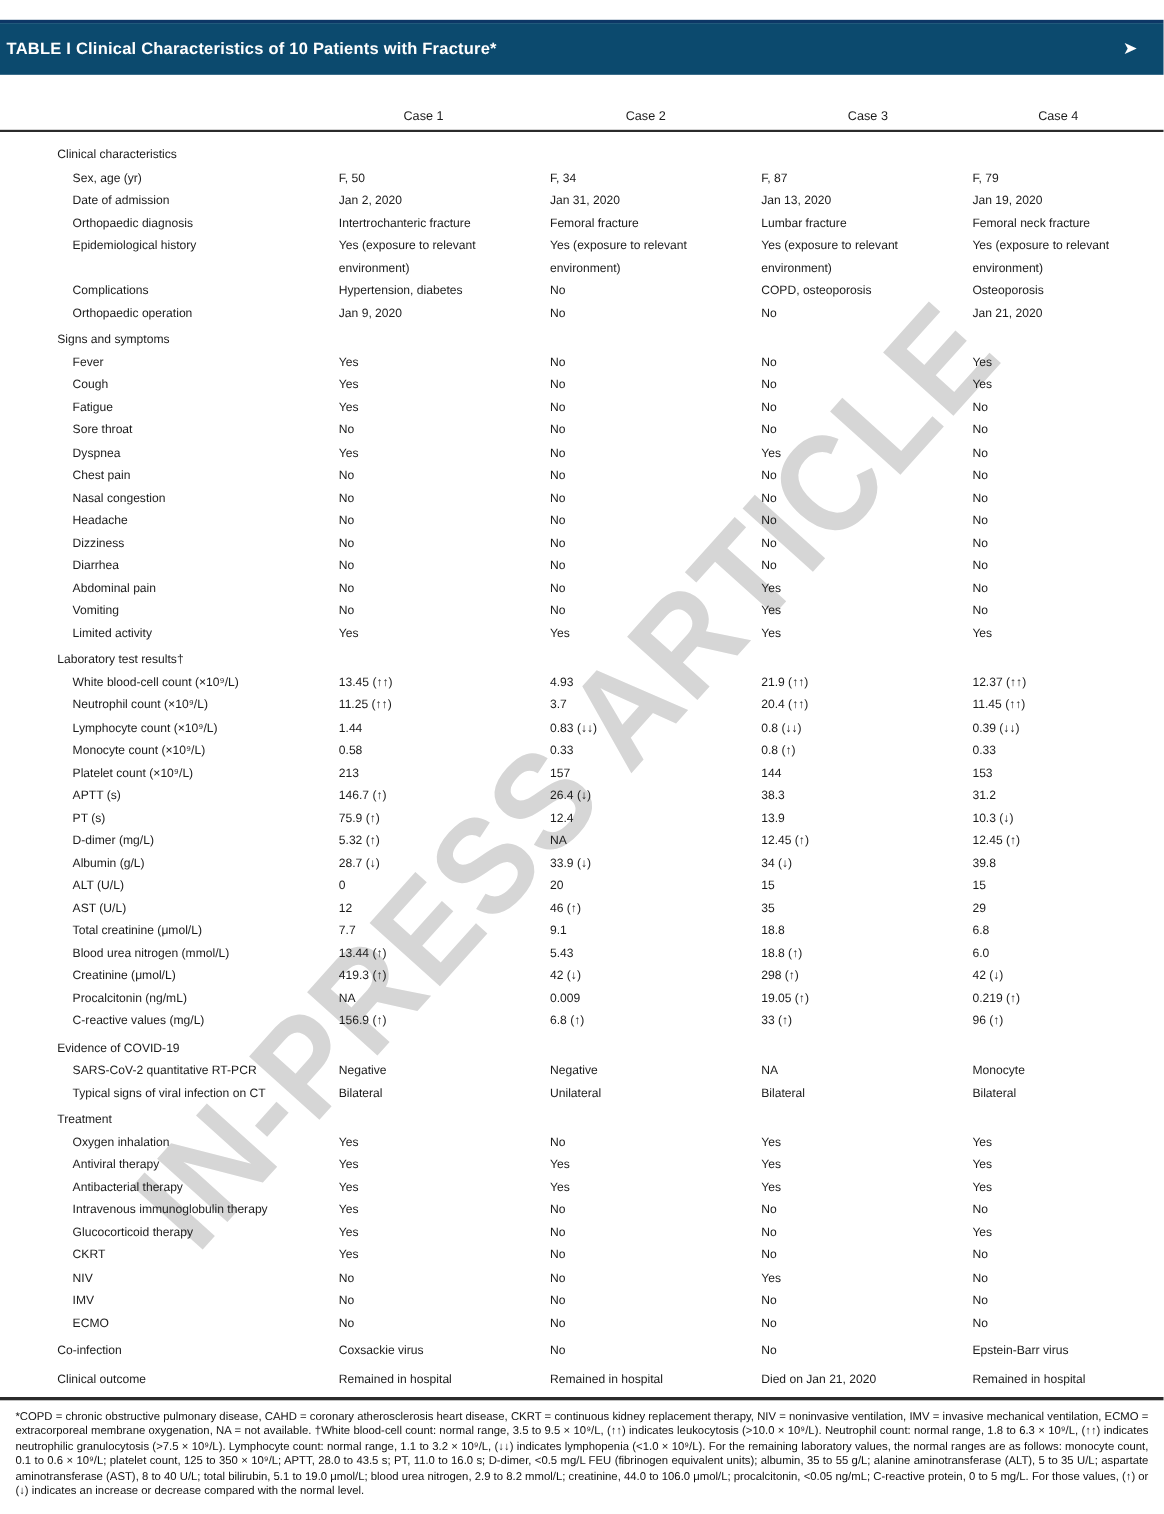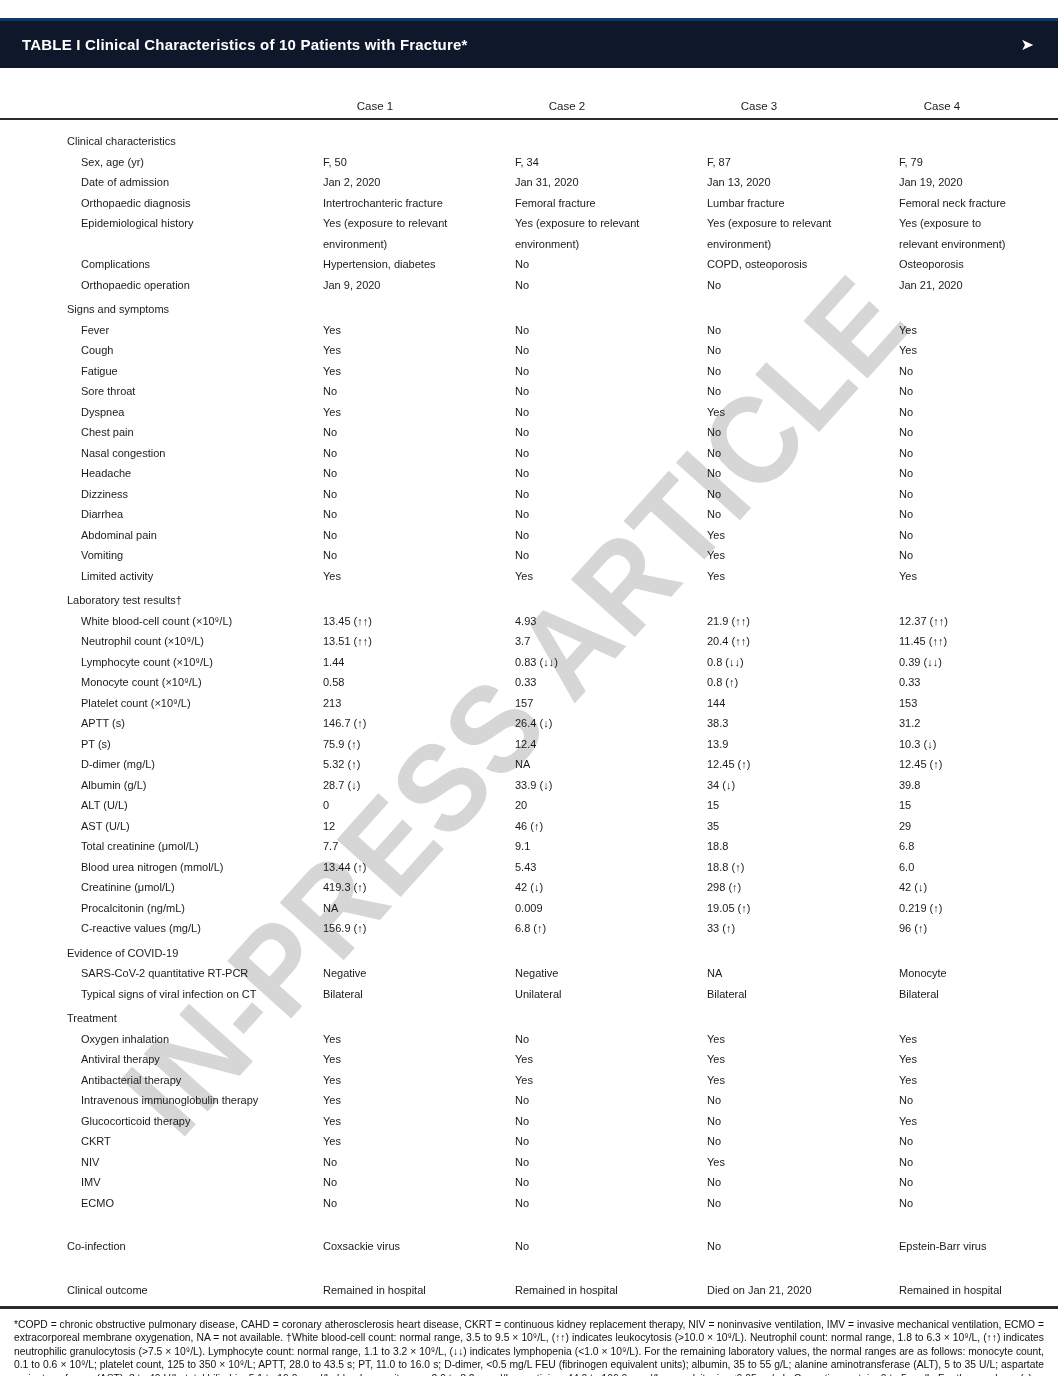--- a/index.html
+++ b/index.html
@@ -7,35 +7,35 @@
   .page{position:relative;width:1058px;height:1376px;overflow:hidden;background:#fff;}
   .watermark{
     position:absolute;left:515px;top:705px;z-index:0;
     transform:translate(-50%,-50%) rotate(-48deg) scaleX(0.92);
     font-size:125px;font-weight:bold;color:#d6d6d6;white-space:nowrap;
     letter-spacing:2px;pointer-events:none;
   }
   .content{position:relative;z-index:1;}
   .top-space{height:18px;}
   .top-border{height:3px;background:#0d3766;}
-  .title-bar{height:47px;background:#0f172a;display:flex;align-items:center;justify-content:space-between;padding:0 24px 0 22px;}
+  .title-bar{height:47px;background:#0c4a6e;display:flex;align-items:center;justify-content:space-between;padding:0 24px 0 6px;}
   .title-bar .title{color:#ffffff;font-size:15px;font-weight:bold;letter-spacing:0.2px;}
   .title-bar .arrow{color:#ffffff;font-size:16px;line-height:1;cursor:pointer;}
-  .case-row{display:grid;grid-template-columns:256px 192px 192px 192px auto;padding-left:52px;height:26px;align-items:end;margin-top:24px;}
+  .case-row{display:grid;grid-template-columns:256px 192px 192px 192px auto;padding-left:52px;height:26px;align-items:end;margin-top:24px;gap:10px;}
   .case-cell{text-align:center;padding-right:58px;font-size:11.5px;padding-bottom:6px;}
   .rule-mid{height:2px;background:#2b2b2b;}
-  .table-body{padding-top:7px;padding-left:15px;}
+  .table-body{padding-top:7px;}
   .row{display:grid;grid-template-columns:256px 192px 192px 192px auto;padding-left:52px;min-height:20.5px;align-items:start;}
   .cell{font-size:11px;line-height:20.5px;color:#1b1b1b;}
   .cell.label{padding-right:10px;}
   .cell.label.indent{padding-left:14px;}
   .cell.val{padding-right:42px;}
   .unit{}
   .row.section{margin-top:4px;}
-  .row.toplevel{margin-top:23px;}
+  .row.toplevel{margin-top:5px;}
   .rule-bottom{height:3px;background:#2b2b2b;margin-top:6px;}
   .footnote{padding:9px 14px 0 14px;font-size:10.3px;line-height:13.4px;text-align:justify;color:#111;}
 </style>
 </head>
 <body>
 
 <div class="page">
 
   <div class="watermark">IN-PRESS ARTICLE</div>
 
@@ -215,21 +215,21 @@
         </div>
         <div class="row sub">
           <div class="cell label indent"><span>White blood-cell count</span><span class="unit"> (×10⁹/L)</span></div>
           <div class="cell val">13.45 (↑↑)</div>
           <div class="cell val">4.93</div>
           <div class="cell val">21.9 (↑↑)</div>
           <div class="cell val">12.37 (↑↑)</div>
         </div>
         <div class="row sub">
           <div class="cell label indent"><span>Neutrophil count</span><span class="unit"> (×10⁹/L)</span></div>
-          <div class="cell val">13.51 (↑↑)</div>
+          <div class="cell val">11.25 (↑↑)</div>
           <div class="cell val">3.7</div>
           <div class="cell val">20.4 (↑↑)</div>
           <div class="cell val">11.45 (↑↑)</div>
         </div>
         <div class="row sub">
           <div class="cell label indent"><span>Lymphocyte count</span><span class="unit"> (×10⁹/L)</span></div>
           <div class="cell val">1.44</div>
           <div class="cell val">0.83 (↓↓)</div>
           <div class="cell val">0.8 (↓↓)</div>
           <div class="cell val">0.39 (↓↓)</div>

